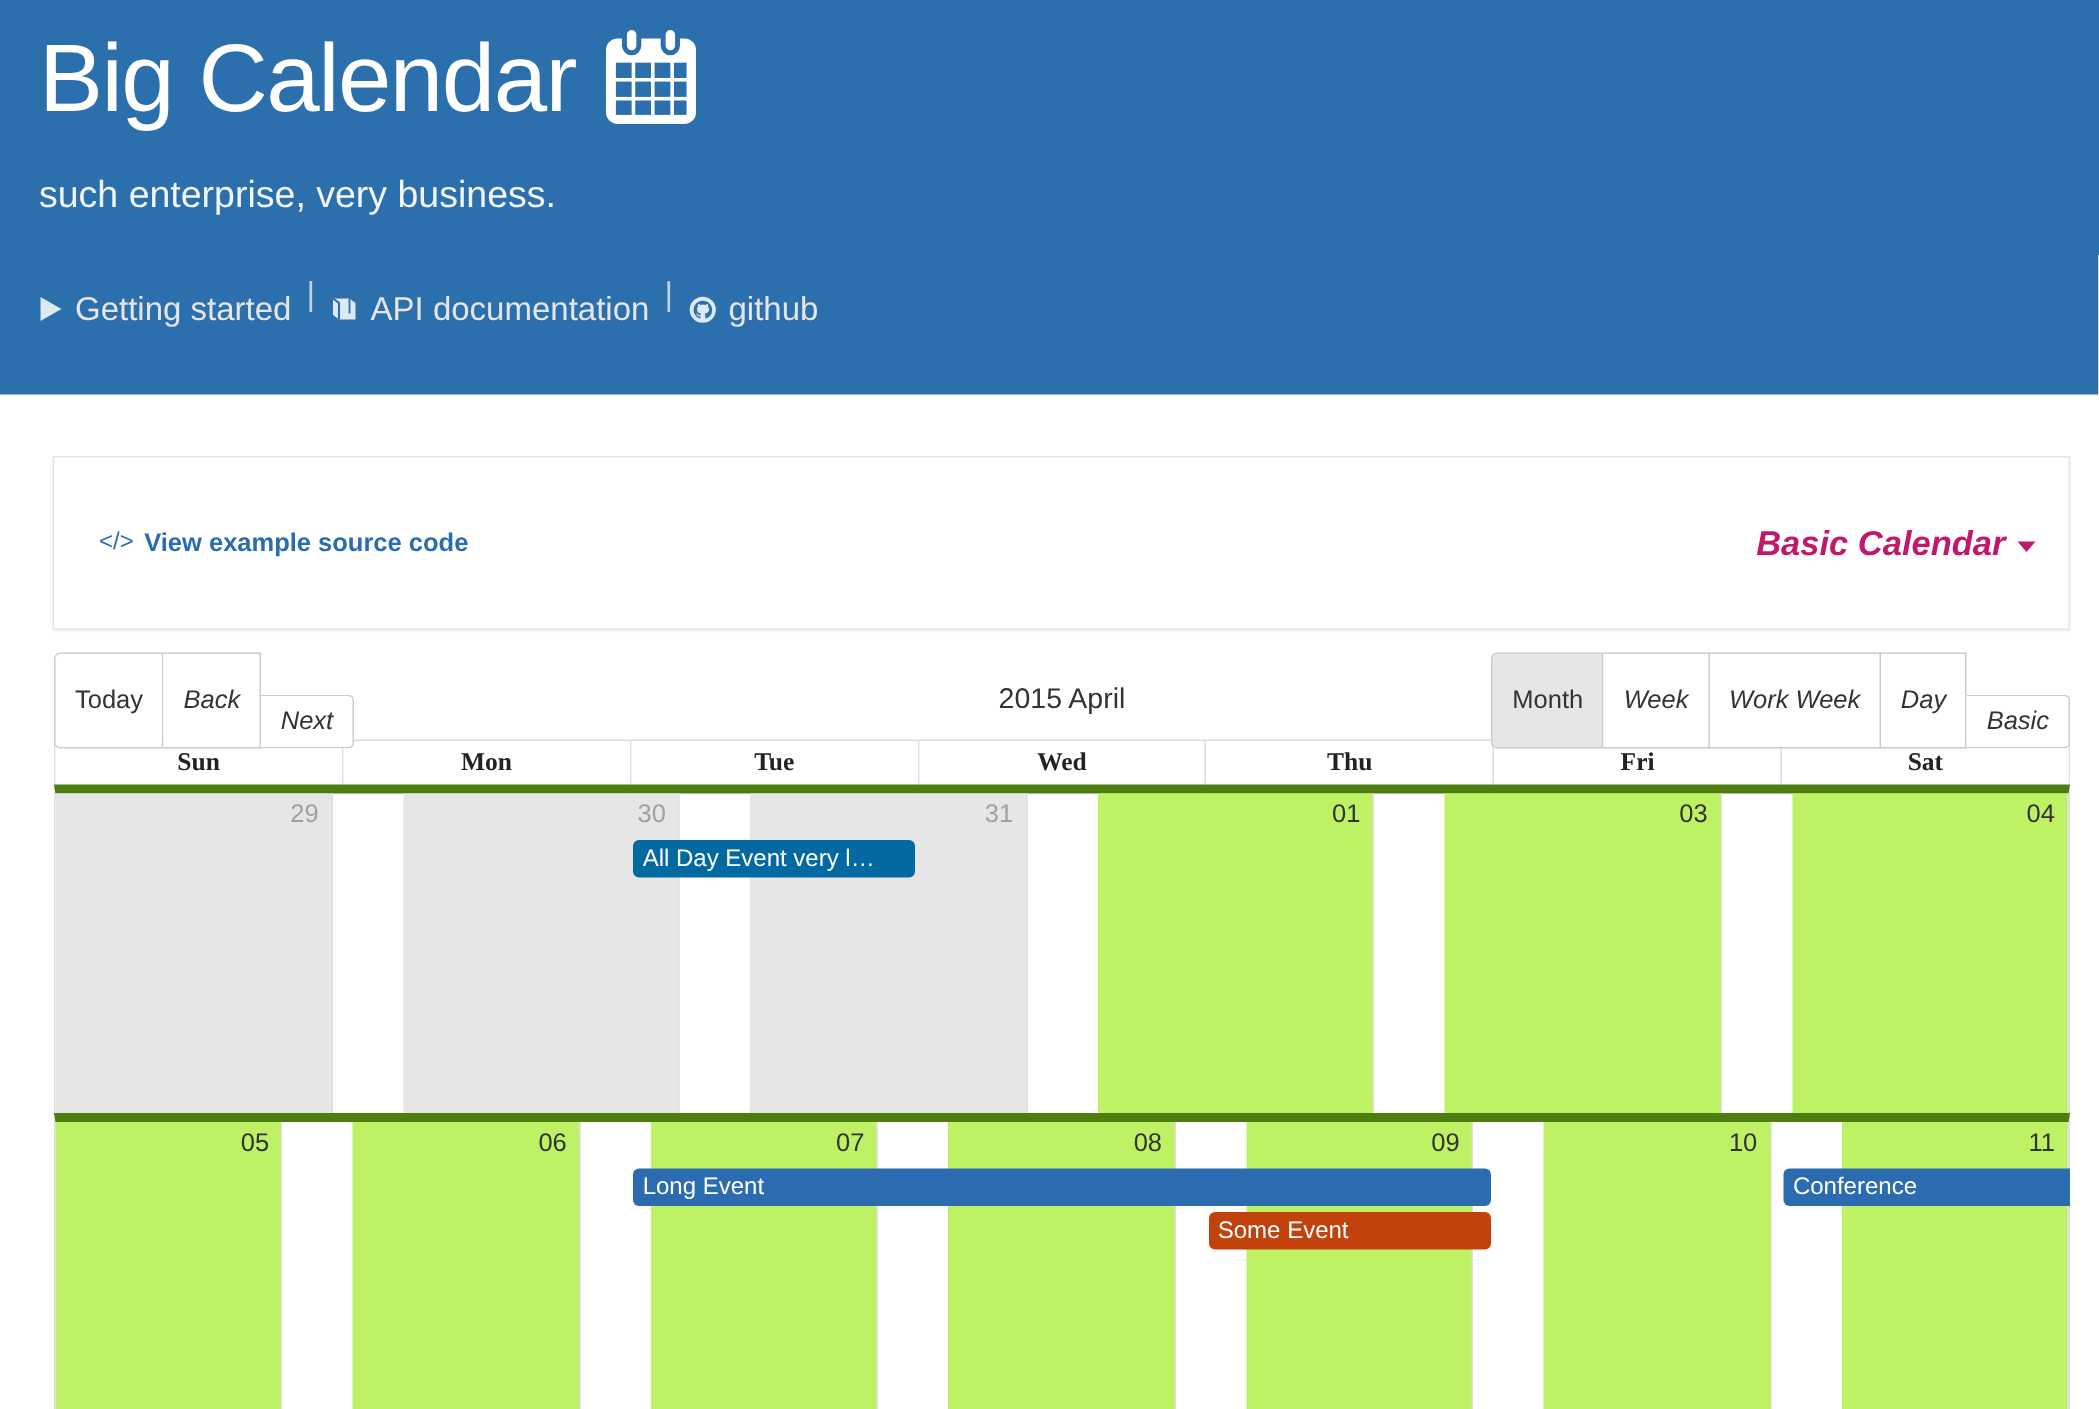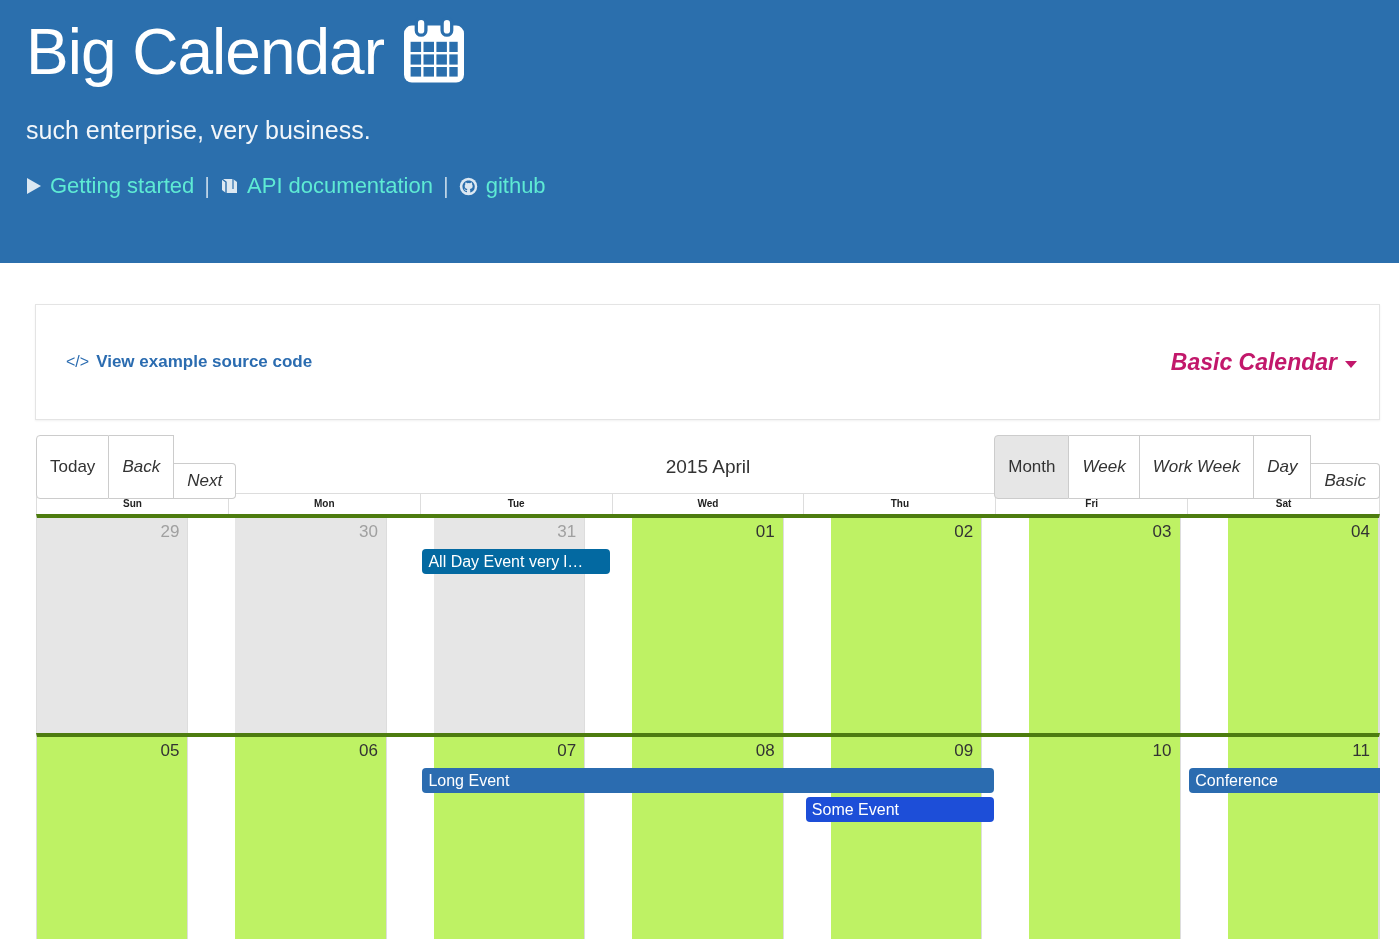--- a/index.html
+++ b/index.html
@@ -42,23 +42,24 @@
     font-size: 22px;
     color: #dce8f2;
     display: flex;
     align-items: center;
     gap: 0px;
   }
   .hero-links .lk {
     display: inline-flex;
     align-items: center;
     gap: 8px;
-    color: #5eead4;
+    color: #e5e5e5;
     text-decoration: none;
     cursor: pointer;
+    margin-top: 20px;
   }
   .hero-links .sep {
     padding: 0 10px;
     color: #bcd3e6;
   }
   .ico { display: inline-flex; align-items: center; line-height: 0; }
 
   
   .panel {
     position: absolute;
@@ -147,35 +148,36 @@
 
   .head-row {
     display: flex;
     border-top: 1px solid #dddddd;
     border-left: 1px solid #dddddd;
     border-right: 1px solid #dddddd;
   }
   .head-cell {
     flex: 1 1 0;
     text-align: center;
-    font-size: 10px;
+    font-size: 17px;
     font-weight: bold;
     color: #222222;
     padding: 4px 0 5px;
     border-right: 1px solid #dddddd;
     background: #ffffff;
+    font-family: Liberation Serif, serif;
   }
   .head-cell:last-child { border-right: none; }
 
   .week {
     display: flex;
     position: relative;
     border-left: 1px solid #dddddd;
     border-right: 1px solid #dddddd;
-    border-top: 4px solid #4d7c0f;
+    border-top: 6px solid #4d7c0f;
     height: 219px;
     gap: 47px;
   }
   .daycell {
     flex: 1 1 0;
     border-right: 1px solid #dddddd;
     position: relative;
     background: #bef264;
   }
   .daycell:last-child { border-right: none; }
@@ -323,23 +325,20 @@
         <div class="daycell off">
           <div class="datenum">30</div>
         </div>
         <div class="daycell off">
           <div class="datenum">31</div>
         </div>
         <div class="daycell">
           <div class="datenum">01</div>
         </div>
         <div class="daycell">
-          <div class="datenum">02</div>
-        </div>
-        <div class="daycell">
           <div class="datenum">03</div>
         </div>
         <div class="daycell">
           <div class="datenum">04</div>
         </div>
         <div class="evt-layer">
           <div class="evt-row">
             <div class="evt" style="background: #0369a1; left: calc(28.5714% + 2px); width: calc(14.2857% - 4px);">All Day Event very l…</div>
           </div>
         </div>
@@ -365,18 +364,18 @@
         </div>
         <div class="daycell">
           <div class="datenum">11</div>
         </div>
         <div class="evt-layer">
           <div class="evt-row">
             <div class="evt" style="background: rgb(43, 108, 176); left: calc(28.5714% + 2px); width: calc(42.8571% - 4px);">Long Event</div>
             <div class="evt clip-right" style="background: rgb(43, 108, 176); left: calc(85.7143% + 2px); width: calc(14.2857% - 1px);">Conference</div>
           </div>
           <div class="evt-row">
-            <div class="evt" style="background: #1d4ed8; left: calc(57.1429% + 2px); width: calc(14.2857% - 4px);">Some Event</div>
+            <div class="evt" style="background: #c2410c; left: calc(57.1429% + 2px); width: calc(14.2857% - 4px);">Some Event</div>
           </div>
         </div>
       </div>
     </div>
 </div>
 
 </body></html>

